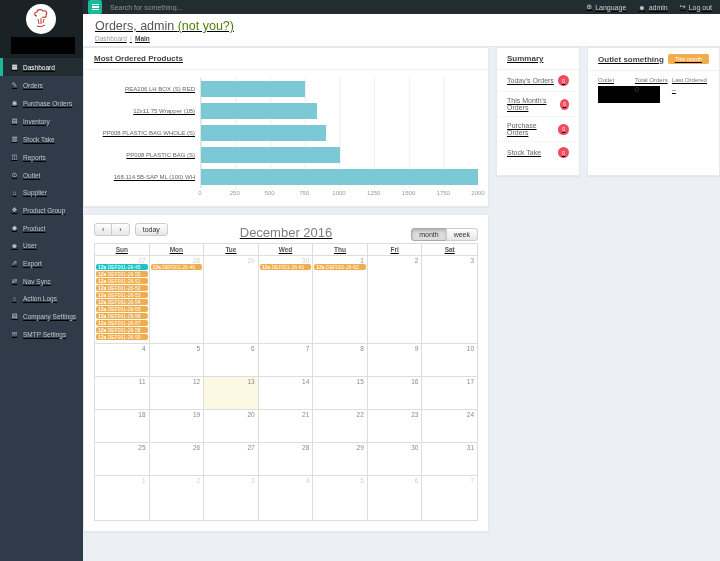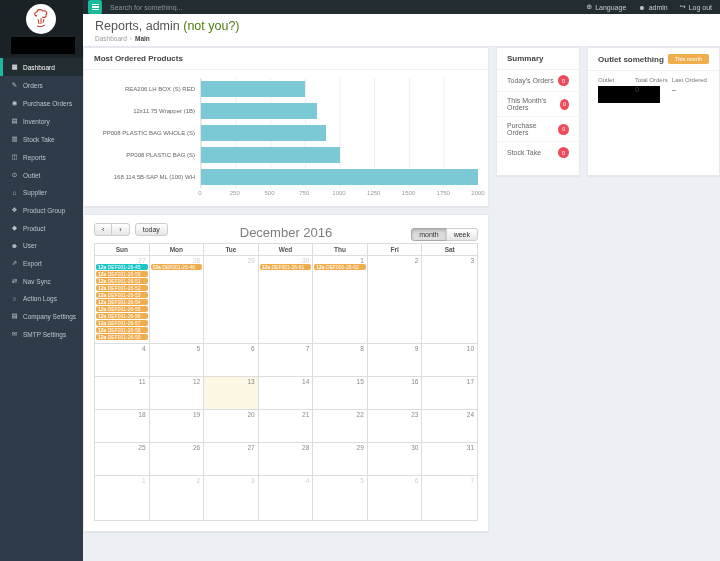--- a/index.html
+++ b/index.html
@@ -1,18 +1,18 @@
 <!DOCTYPE html>
 <html><head>
 <meta charset="utf-8">
 <style>
   * { box-sizing: border-box; margin: 0; padding: 0; }
   html,body { width:720px; height:561px; overflow:hidden;
     font-family:"Liberation Sans", sans-serif; background:#ecf0f5; }
-  .app { display:flex; width:720px; height:407px; }
+  .app { display:flex; width:720px; height:407px;text-decoration:underline; }
 
   
   .sidebar { width:83px; min-width:83px; background:#2f3b48; height:561px; position:relative; }
   .sidebar-head { height:58px; background:#1a2226; position:relative; }
   .logo-circle { position:absolute; left:26px; top:4px; width:30px; height:30px;
      background:#fff; border-radius:50%; display:flex; align-items:center; justify-content:center; z-index:2; }
   .redact-sm { position:absolute; left:11px; top:37px; width:64px; height:17px; background:#000; }
   .nav-item { display:flex; align-items:center; gap:4px; padding:5px 6px 5px 7px;
      color:#b8c7ce; font-size:6.5px; cursor:pointer; border-left:3px solid transparent; }
   .nav-item .ic { width:9px; font-size:6.5px; text-align:center; color:#b8c7ce; }
@@ -216,21 +216,21 @@
             <span>admin</span>
           </span>
         <span class="nav-link">
             <span class="ic">↪</span>
             <span>Log out</span>
           </span>
       </div>
     </header>
 
     <div class="welcome">
-      <h1><span>Reports, admin </span><a href="#">(not you?)</a></h1>
+      <h1><span>Orders, admin </span><a href="#">(not you?)</a></h1>
       <div class="crumbs">
         <a href="#">Dashboard</a><span class="sep">›</span><span class="cur">Main</span>
       </div>
     </div>
 
     <div class="content">
 
       <div class="col-left">
 
         <section class="panel">

